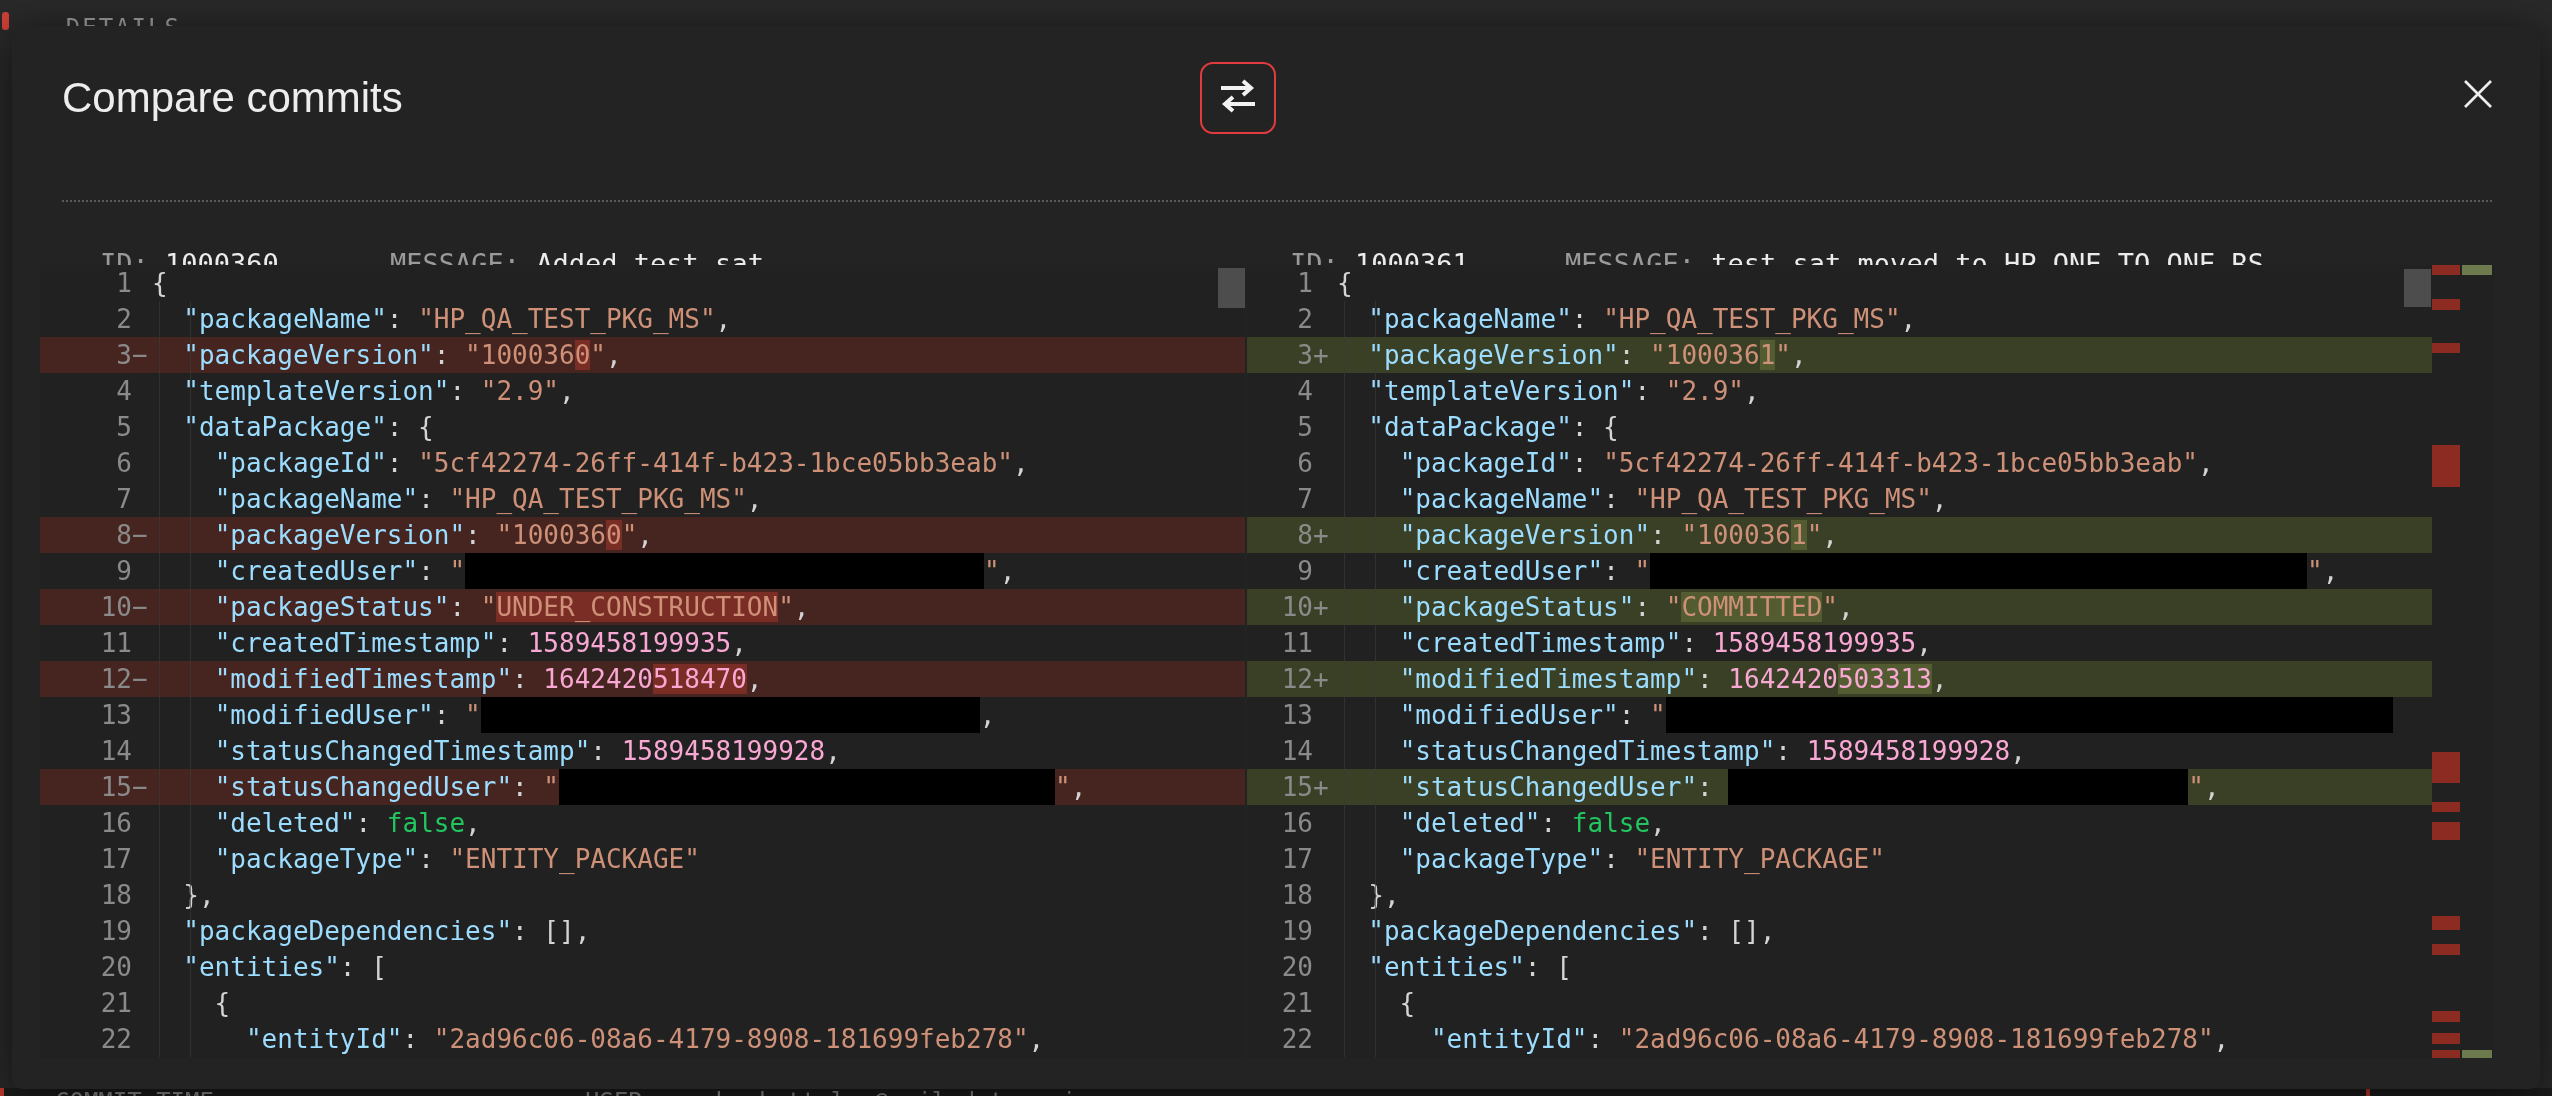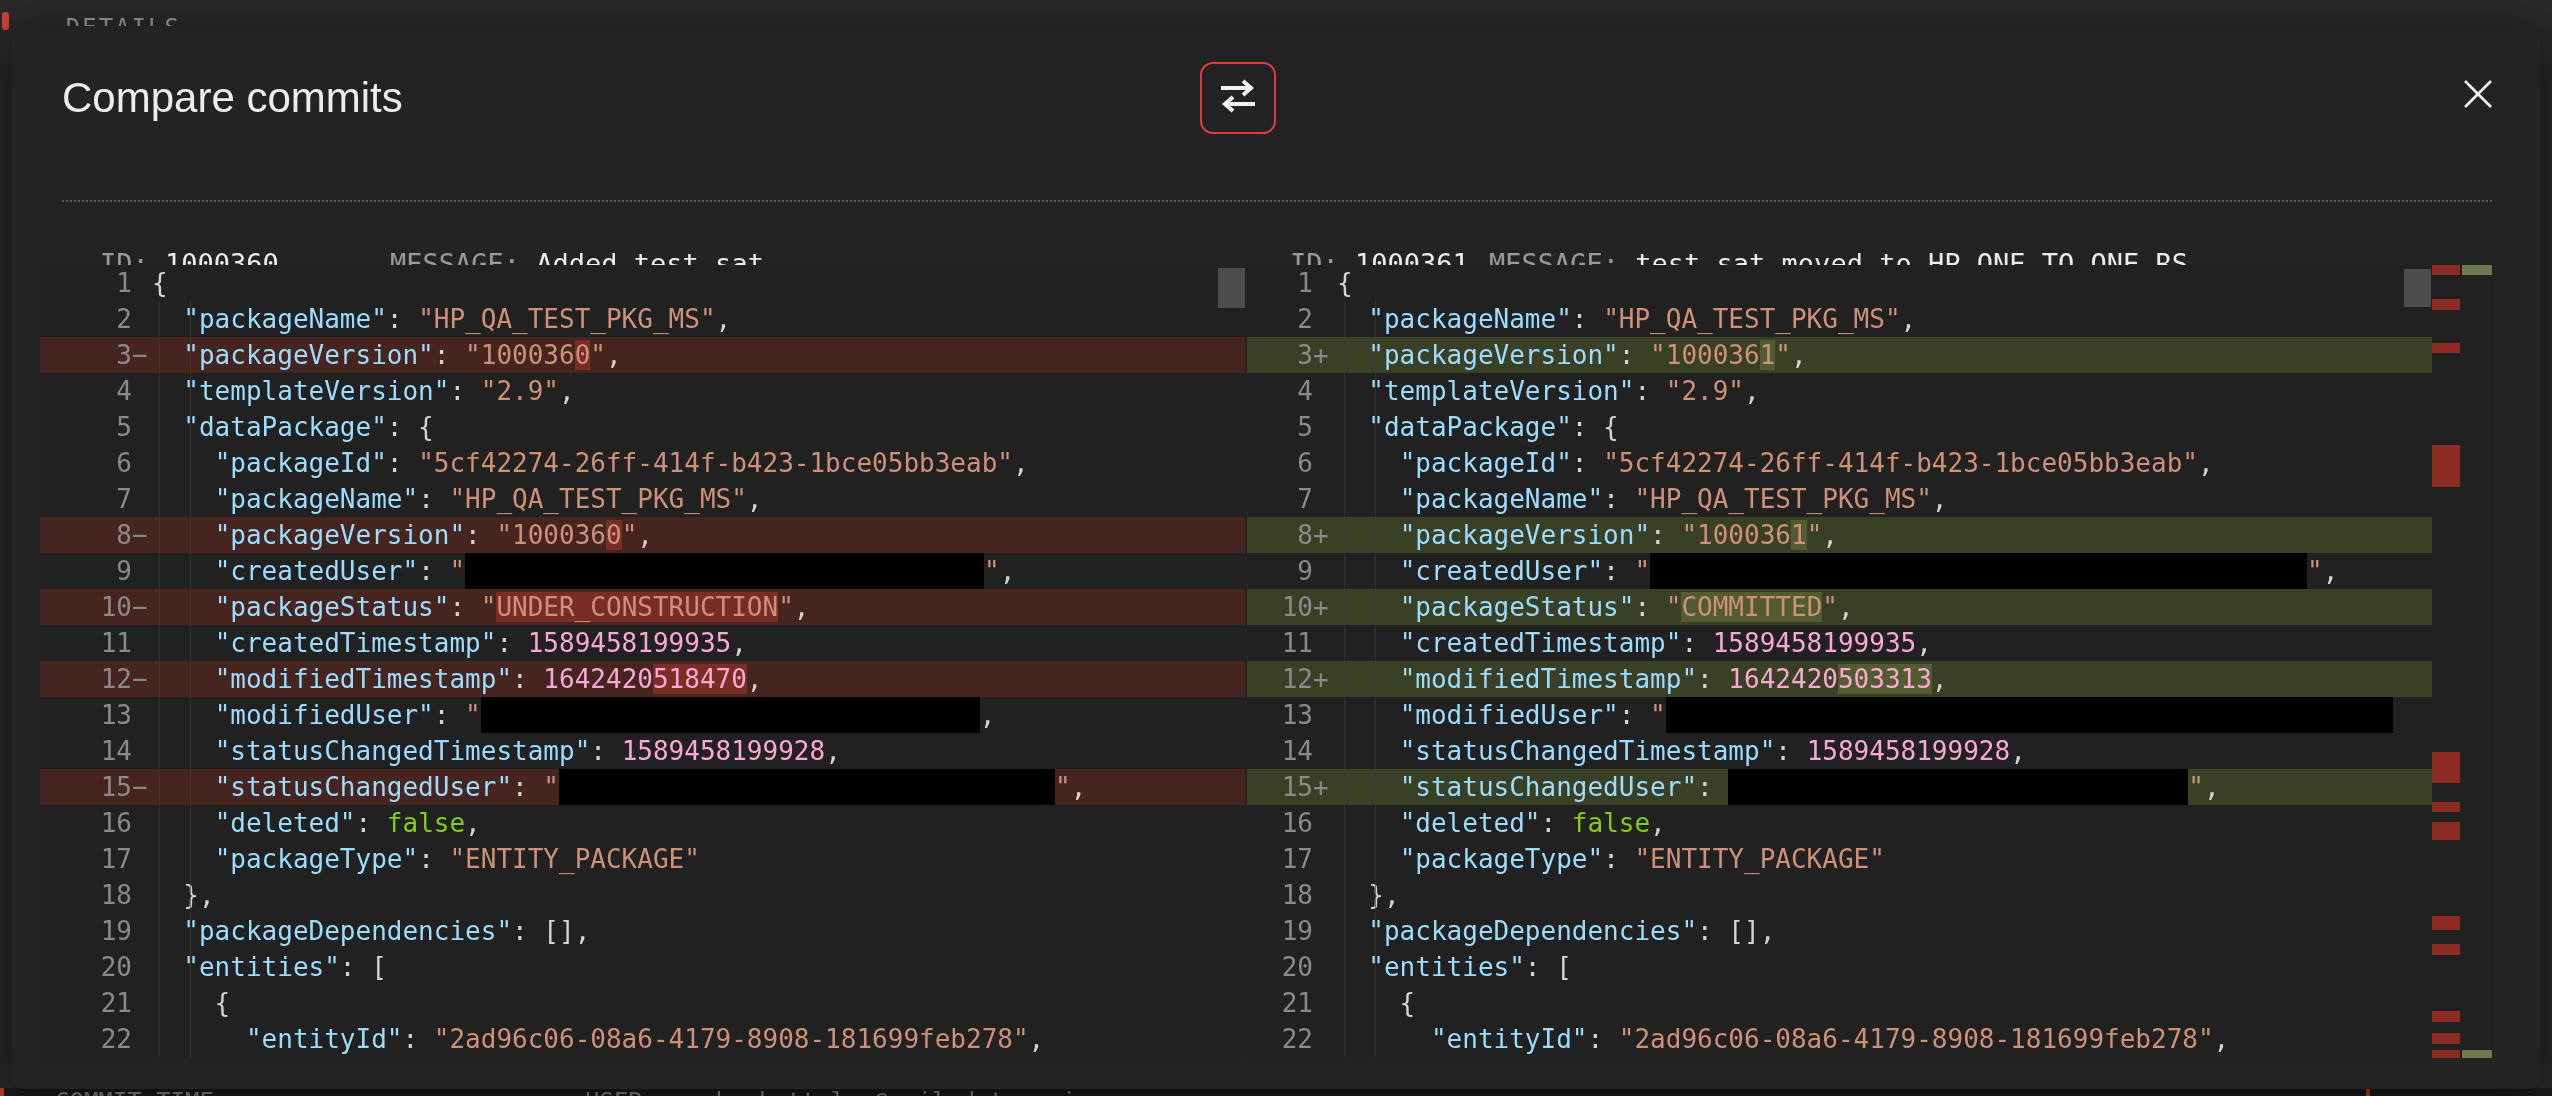--- a/index.html
+++ b/index.html
@@ -18,35 +18,35 @@
     border-radius:10px;box-shadow:0 8px 40px rgba(0,0,0,.6);}
   .title{position:absolute;left:50px;top:48px;color:#ededed;font-size:42px;font-weight:400;}
   .swap-btn{position:absolute;left:1188px;top:36px;width:72px;height:68px;border:2.5px solid #e23b3f;
     border-radius:13px;background:transparent;display:flex;align-items:center;justify-content:center;cursor:pointer;}
   .close-btn{position:absolute;left:2438px;top:42px;width:56px;height:56px;display:flex;align-items:center;justify-content:center;cursor:pointer;}
   .divider{position:absolute;left:50px;top:174px;width:2430px;border-top:2px dotted #5a5a5a;}
   .commit-head{position:absolute;top:182px;height:40px;left:0;width:100%;
     font:27px "DejaVu Sans Mono", monospace;white-space:pre;}
   .ch-item{position:absolute;top:0;margin-top:40px;}
   .ch-label{color:#9a9a9a;} .ch-value{color:#ececec;}
-  .ch-id-left{left:88px;} .ch-msg-left{left:378px;} .ch-id-right{left:1278px;} .ch-msg-right{left:1477px;}
+  .ch-id-left{left:88px;} .ch-msg-left{left:378px;} .ch-id-right{left:1278px;} .ch-msg-right{left:1553px;}
 
   .editor{position:absolute;top:239px;height:793px;background:#212121;overflow:hidden;}
   .ed-left{left:28px;width:1205px;}
   .ed-right{left:1235px;width:1247px;}
   .rows{position:absolute;left:0;top:0;right:0;}
   .ed-right .rows{right:62px;}
   .row{display:flex;height:36px;font:26px/36px "DejaVu Sans Mono", monospace;white-space:pre;}
   .row.del{background:#462521;} .row.add{background:#3a4026;}
   .ln{display:inline-block;text-align:right;color:#8a8a8a;flex:0 0 auto;}
   .ed-left .ln{width:92px;} .ed-right .ln{width:66px;}
   .sign{display:inline-block;color:#8a8a8a;flex:0 0 auto;}
   .ed-left .sign{width:20px;} .ed-right .sign{width:24px;}
   .code{flex:1 1 auto;}
-  .p{color:#d4d4d4;} .k{color:#9cdcfe;} .s{color:#ce9178;} .n{color:#f9a8d4;} .b{color:#84cc16;}
+  .p{color:#d4d4d4;} .k{color:#9cdcfe;} .s{color:#ce9178;} .n{color:#f9a8d4;} .b{color:#22c55e;}
   .row.del .hl{background:#7a2d25;} .row.add .hl{background:#535c31;}
   .redact{display:inline-block;height:36px;vertical-align:bottom;background:#000;}
   .guide{position:absolute;top:36px;height:756px;width:1px;background:#3a3a3a;opacity:.65;}
   .ed-left .g1{left:119px;} .ed-left .g2{left:150px;}
   .ed-right .g1{left:97px;} .ed-right .g2{left:128px;}
   .thumb{position:absolute;width:27px;background:rgba(130,130,130,.45);}
   .ed-left .thumb{right:0;top:3px;height:40px;}
   .ed-right .thumb{left:1157px;top:4px;height:38px;}
   .ruler{position:absolute;right:0;top:0;width:62px;height:100%;overflow:hidden;}
   .mark{position:absolute;}

